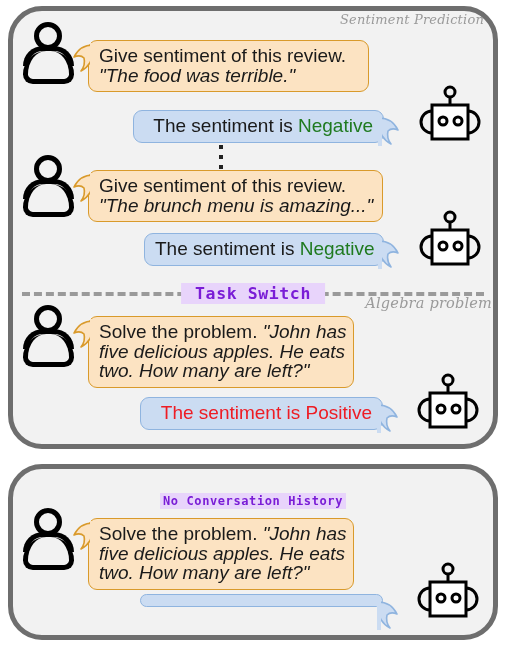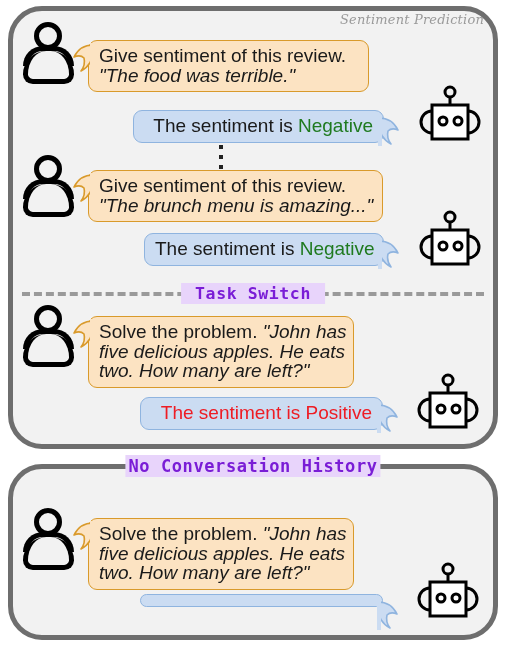--- a/index.html
+++ b/index.html
@@ -176,23 +176,23 @@
   #label-task-switch {
     left: 50%;
     transform: translateX(-50%);
     top: 0px;
     padding: 1px 14px;
   }
   #label-no-history {
     position: absolute;
     left: 50%;
     transform: translateX(-50%);
-    top: 455px;
+    top: 493px;
     padding: 1px 3px;
-    font-size: 17px;
+    font-size: 12px;
   }
 
   
   #person-1 { left: 22px; top: 22px; }
   #person-2 { left: 22px; top: 155px; }
   #person-3 { left: 22px; top: 305px; }
   #person-4 { left: 22px; top: 508px; }
 
   #robot-1 { left: 419px; top: 85px; }
   #robot-2 { left: 419px; top: 210px; }
@@ -285,20 +285,21 @@
     <rect x="13" y="20" width="36" height="34" fill="#fff" stroke="#000" stroke-width="3"></rect>
     <circle cx="24" cy="36" r="4" fill="none" stroke="#000" stroke-width="3"></circle>
     <circle cx="39" cy="36" r="4" fill="none" stroke="#000" stroke-width="3"></circle>
   </svg>
 
   <div id="divider-taskswitch">
     <div class="dash-line"></div>
     <div class="mono-badge" id="label-task-switch">Task Switch</div>
   </div>
 
+  <div class="section-caption" id="caption-algebra">Algebra problem</div>
 
   <div class="person-icon" id="person-3">
     <div class="head"></div>
     <div class="body"></div>
   </div>
 
   <div class="bubble user" id="bubble-user-3">
     <svg class="tail tail-left" viewBox="0 0 22 30">
       <path d="M21 2 C12 2 6 6 2 14 C7 12 10 13 12 15 C13 19 12 24 9 28 C17 24 21 16 21 9 Z" fill="#FCE3C2" stroke="#D99A2B" stroke-width="1.6" stroke-linejoin="round"></path>
       <rect x="18" y="0" width="6" height="30" fill="#FCE3C2"></rect>

